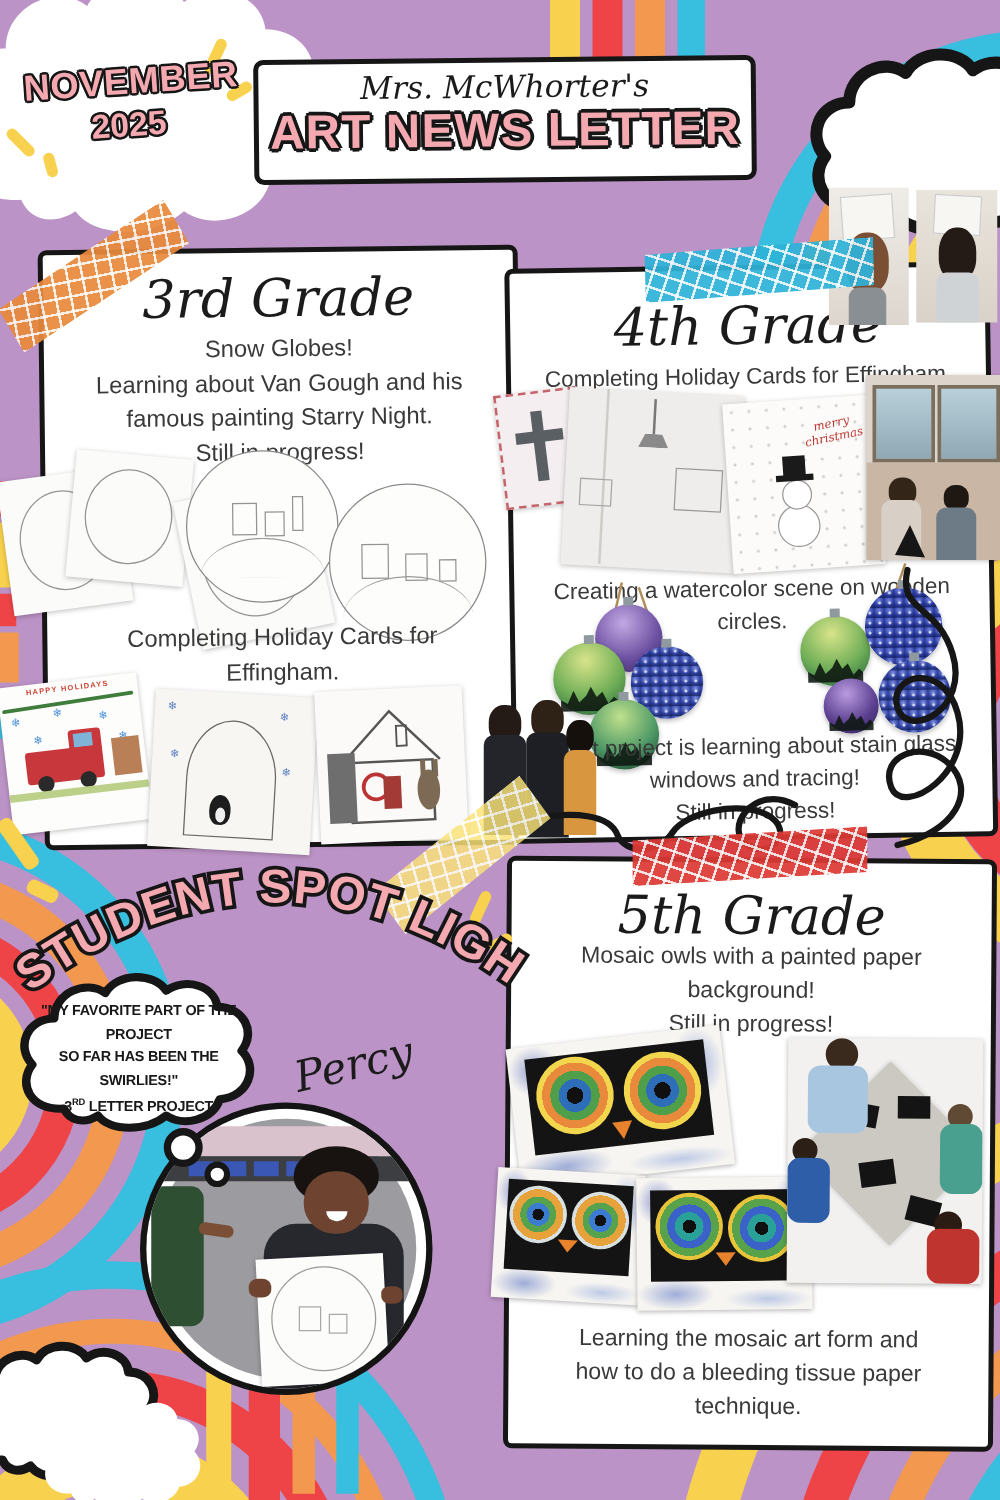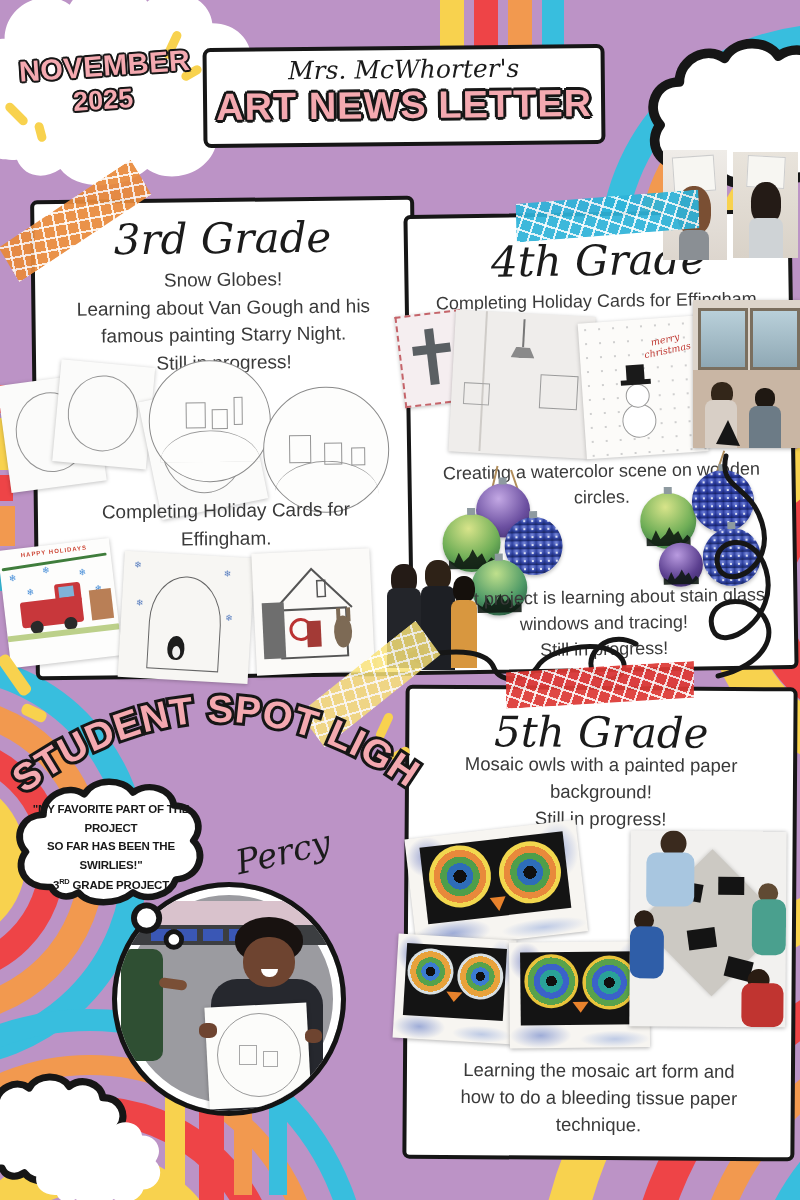--- a/index.html
+++ b/index.html
@@ -386,21 +386,21 @@
     <path d="M 40,120 C 12,122 2,98 14,82 C 0,66 10,42 32,42 C 32,20 58,8 74,20 C 84,2 114,2 124,18 C 140,6 164,14 166,32 C 188,32 198,54 186,70 C 200,84 192,110 168,112 C 162,130 138,136 124,126 C 108,140 78,140 68,126 C 56,134 44,130 40,120 Z" transform="translate(2,4) scale(1.0,0.95)" fill="#ffffff" stroke="#161616" stroke-width="7" stroke-linejoin="round"></path>
     <circle cx="140" cy="150" r="13" fill="#fff" stroke="#161616" stroke-width="6"></circle>
     <circle cx="168" cy="172" r="8" fill="#fff" stroke="#161616" stroke-width="5"></circle>
   </svg>
   <div class="abs" style="left:28px;top:800px;width:166px;z-index:8;">
     <div class="bubble-text ml">"MY FAVORITE PART OF THE
 PROJECT
 SO FAR HAS BEEN THE
 SWIRLIES!"</div>
     <div class="bubble-text" style="margin-top:1px;">
-      <span>3</span><sup style="font-size:7.5px;">RD</sup><span> GRADE PROJECT</span>
+      <span>3</span><sup style="font-size:7.5px;">RD</sup><span> LETTER PROJECT</span>
     </div>
   </div>
 
   <div class="cursive abs" style="left:208px;top:832px;width:150px;font-size:34px;transform:rotate(-13deg);z-index:7;text-align:center;">Percy</div>
 
   <div class="abs" style="left:112px;top:882px;width:224px;height:224px;border-radius:50%;border:5px solid #141414;box-shadow:inset 0 0 0 8px #fff;overflow:hidden;background:#9b9ba0;z-index:6;">
     <div style="position:absolute;left:0;top:14px;width:100%;height:24px;background:#d9c2cc;"></div>
     <div style="position:absolute;left:0;top:38px;width:100%;height:20px;background:#3c3e41;"></div>
     <div style="position:absolute;left:34px;top:42px;width:20px;height:12px;background:#3a57b5;"></div>
     <div style="position:absolute;left:60px;top:42px;width:20px;height:12px;background:#3a57b5;"></div>

